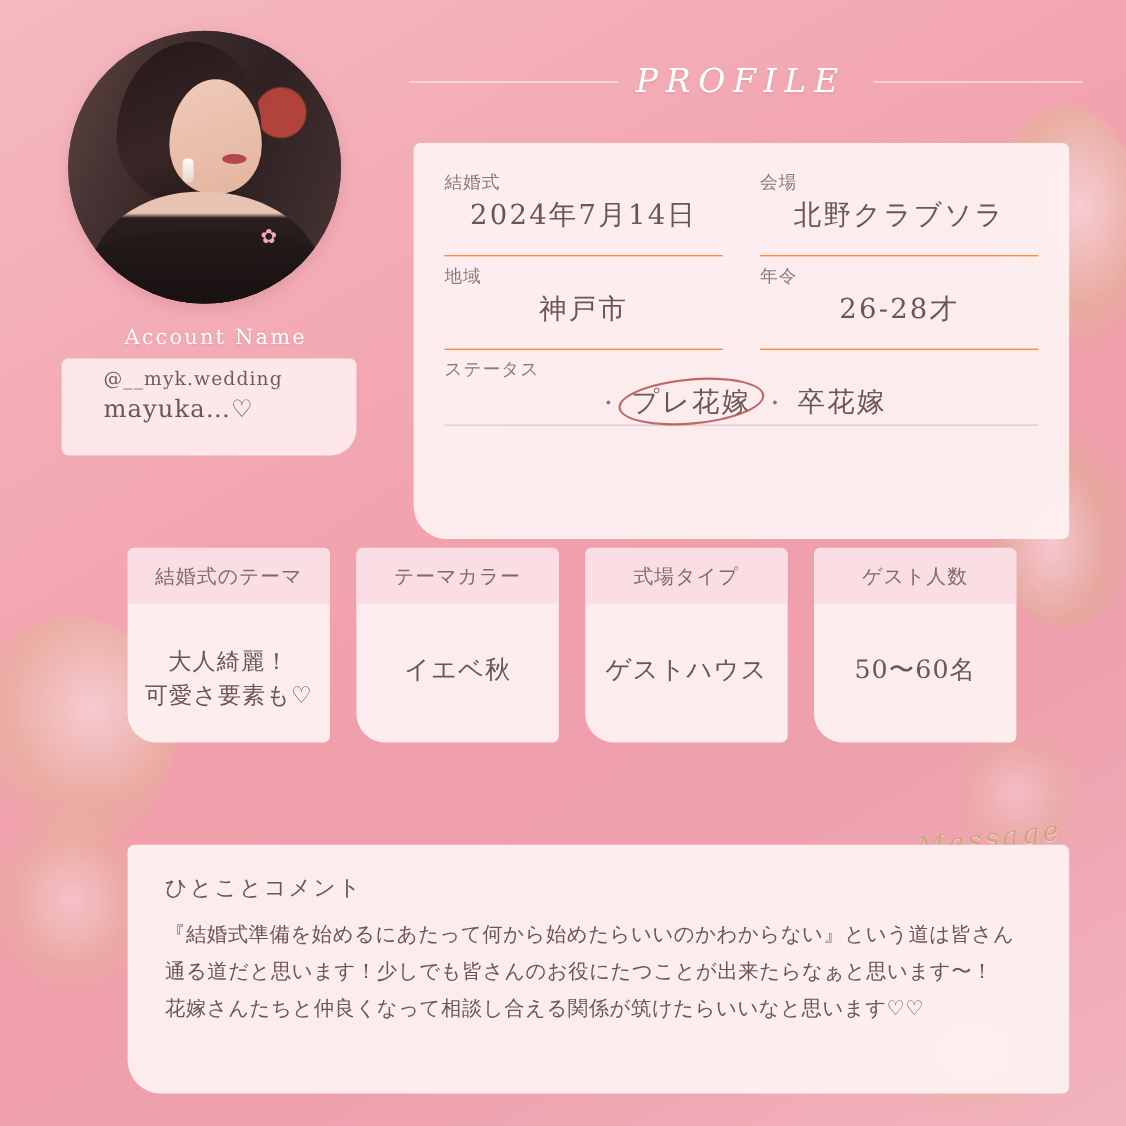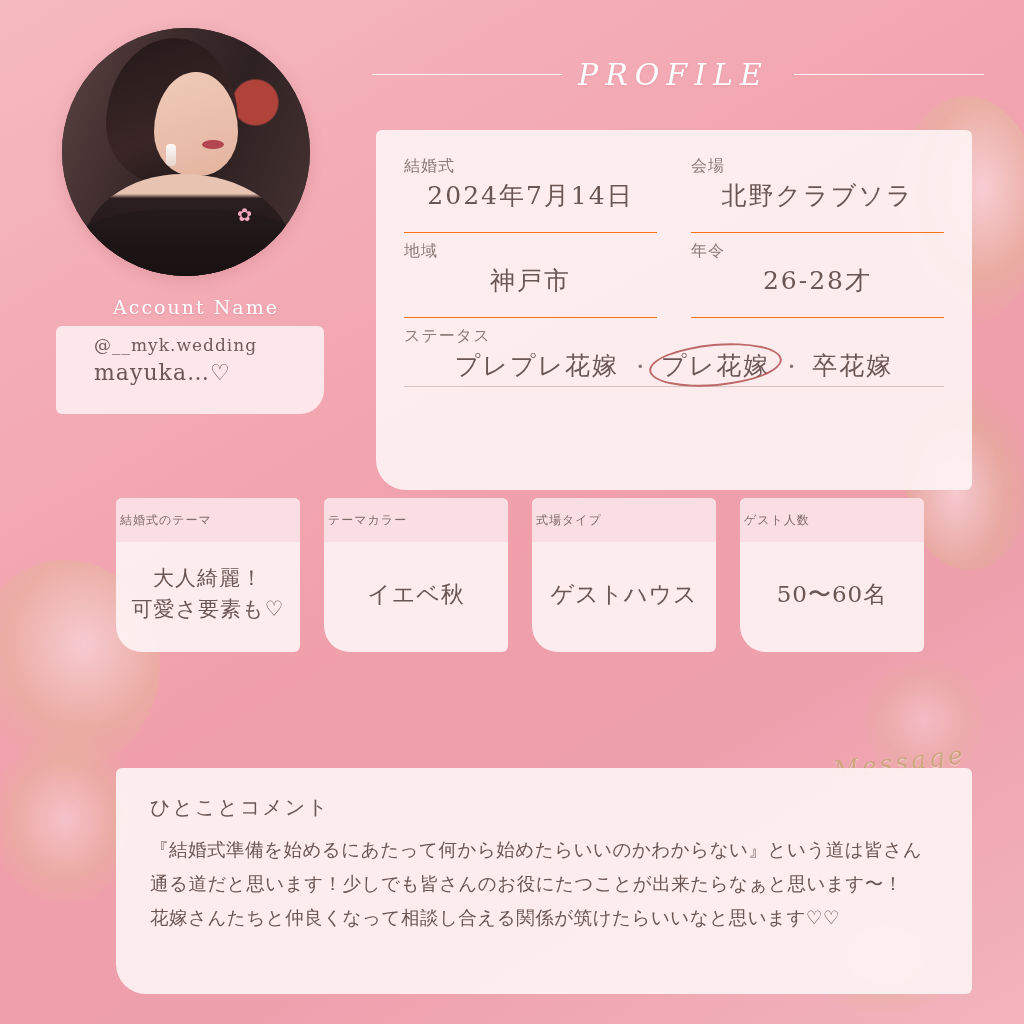--- a/index.html
+++ b/index.html
@@ -189,23 +189,23 @@
   }
   .mini {
     width: 184px;
     background: rgba(253,240,241,.95);
     border-radius: 6px 6px 6px 26px;
     overflow: hidden;
     display: flex; flex-direction: column;
   }
   .mini-head {
     background: rgba(250,221,226,.97);
-    text-align: left;
+    text-align: center;
     padding: 14px 4px 13px;
-    font-size: 12px; color: #7e6c6b; letter-spacing: 1px;
+    font-size: 18px; color: #7e6c6b; letter-spacing: 1px;
   }
   .mini-body {
     flex: 1 1 auto;
     min-height: 110px;
     display: flex; align-items: center; justify-content: center;
     text-align: center;
     padding: 12px 8px 18px;
     font-family: "DejaVu Serif", serif;
     font-size: 23px; color: #6a5654; letter-spacing: 1px;
     line-height: 1.5;
@@ -292,36 +292,35 @@
     </div>
 
     <div class="field">
       <div class="field-label">年令</div>
       <div class="field-value">26-28才</div>
     </div>
 
     <div class="field full">
       <div class="field-label">ステータス</div>
       <div class="status-row">
-        <span class="status-opt">プレプレ花嫁</span>
         <span class="status-sep">・</span>
         <span class="status-opt selected">プレ花嫁</span>
         <span class="status-sep">・</span>
         <span class="status-opt">卒花嫁</span>
       </div>
     </div>
 
   </div>
 </div>
 
 <div class="cards">
 
   <div class="mini tall">
     <div class="mini-head">結婚式のテーマ</div>
-    <div class="mini-body" style="white-space: pre-line;">大人綺麗！
+    <div class="mini-body" style="white-space: pre-line; margin-top: 16px;">大人綺麗！
 可愛さ要素も♡</div>
   </div>
 
   <div class="mini">
     <div class="mini-head">テーマカラー</div>
     <div class="mini-body">イエベ秋</div>
   </div>
 
   <div class="mini">
     <div class="mini-head">式場タイプ</div>

